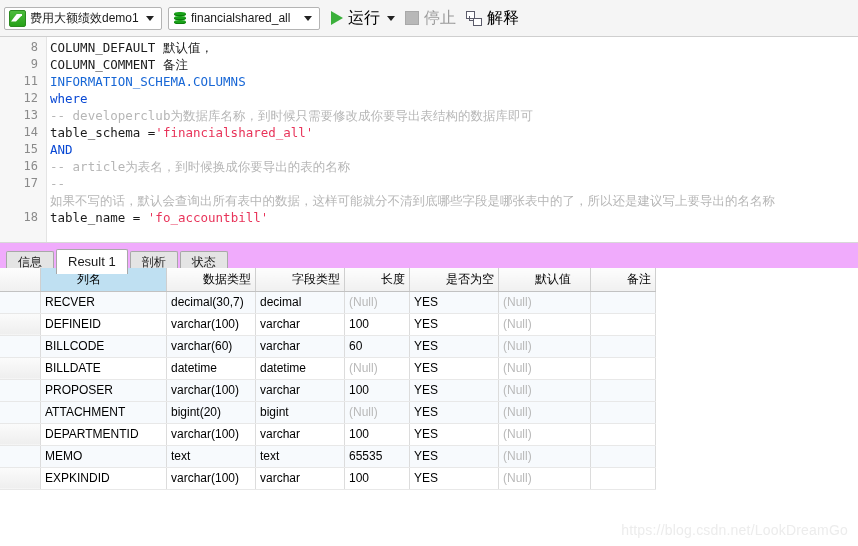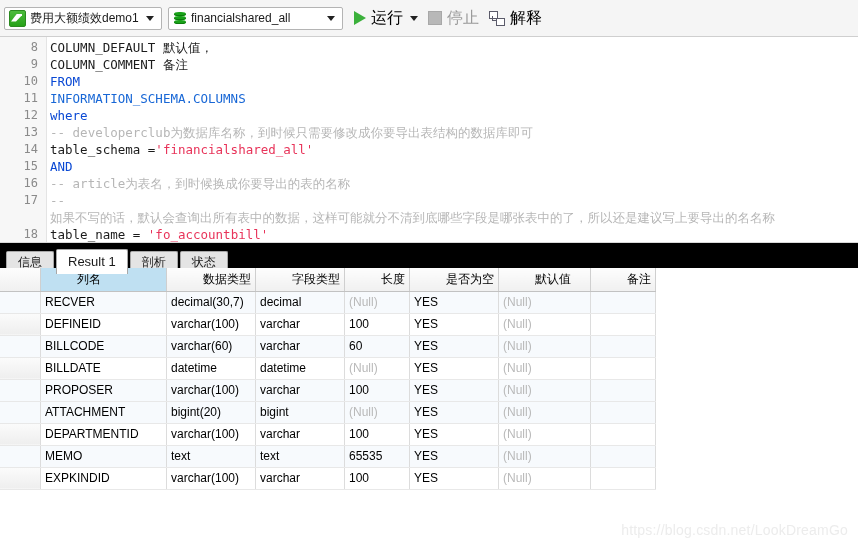--- a/index.html
+++ b/index.html
@@ -34,21 +34,21 @@
     background: #ffffff;
     border: 1px solid #b4b4b4;
     border-radius: 2px;
     display: flex;
     align-items: center;
     padding: 0 3px 0 4px;
     margin-right: 6px;
     overflow: hidden;
   }
   .combo.conn { width: 158px; }
-  .combo.db   { width: 175px; }
+  .combo.db   { width: 152px; }
   .combo-label {
     flex: 1 1 auto;
     white-space: nowrap;
     overflow: hidden;
     font-size: 12px;
     color: #1a1a1a;
     margin-left: 4px;
     line-height: 16px;
   }
   .caret {
@@ -187,21 +187,21 @@
   .ctext { padding-left: 4px; color: #1b1b1b; }
   .kw   { color: #0a49d4; }
   .ident{ color: #1867d6; }
   .str  { color: #e8345a; }
   .cmt  { color: #b6b6b6; }
   .cn   { font-family: "Liberation Sans", "DejaVu Sans", sans-serif; text-align: center; }
 
   
   #tabstrip {
     height: 31px;
-    background: #000000;
+    background: #f0abfc;
     border-bottom: 1px solid #a8a8a8;
     display: flex;
     align-items: flex-end;
     padding-left: 6px;
     box-sizing: border-box;
   }
   .rtab {
     height: 22px;
     line-height: 20px;
     box-sizing: border-box;
@@ -340,24 +340,20 @@
 <div id="editor">
   <div id="gutter"></div>
   <div id="code">
       <div class="cline">
         <span class="lnum">8</span>
         <span class="ctext"><span class="">  COLUMN_DEFAULT </span><span class="cn">默认值，</span></span>
       </div>
       <div class="cline">
         <span class="lnum">9</span>
         <span class="ctext"><span class="">  COLUMN_COMMENT </span><span class="cn">备注</span></span>
-      </div>
-      <div class="cline">
-        <span class="lnum">10</span>
-        <span class="ctext"><span class="kw">FROM</span></span>
       </div>
       <div class="cline">
         <span class="lnum">11</span>
         <span class="ctext"><span class=""> </span><span class="ident">INFORMATION_SCHEMA.COLUMNS</span></span>
       </div>
       <div class="cline">
         <span class="lnum">12</span>
         <span class="ctext"><span class="kw">where</span></span>
       </div>
       <div class="cline">

